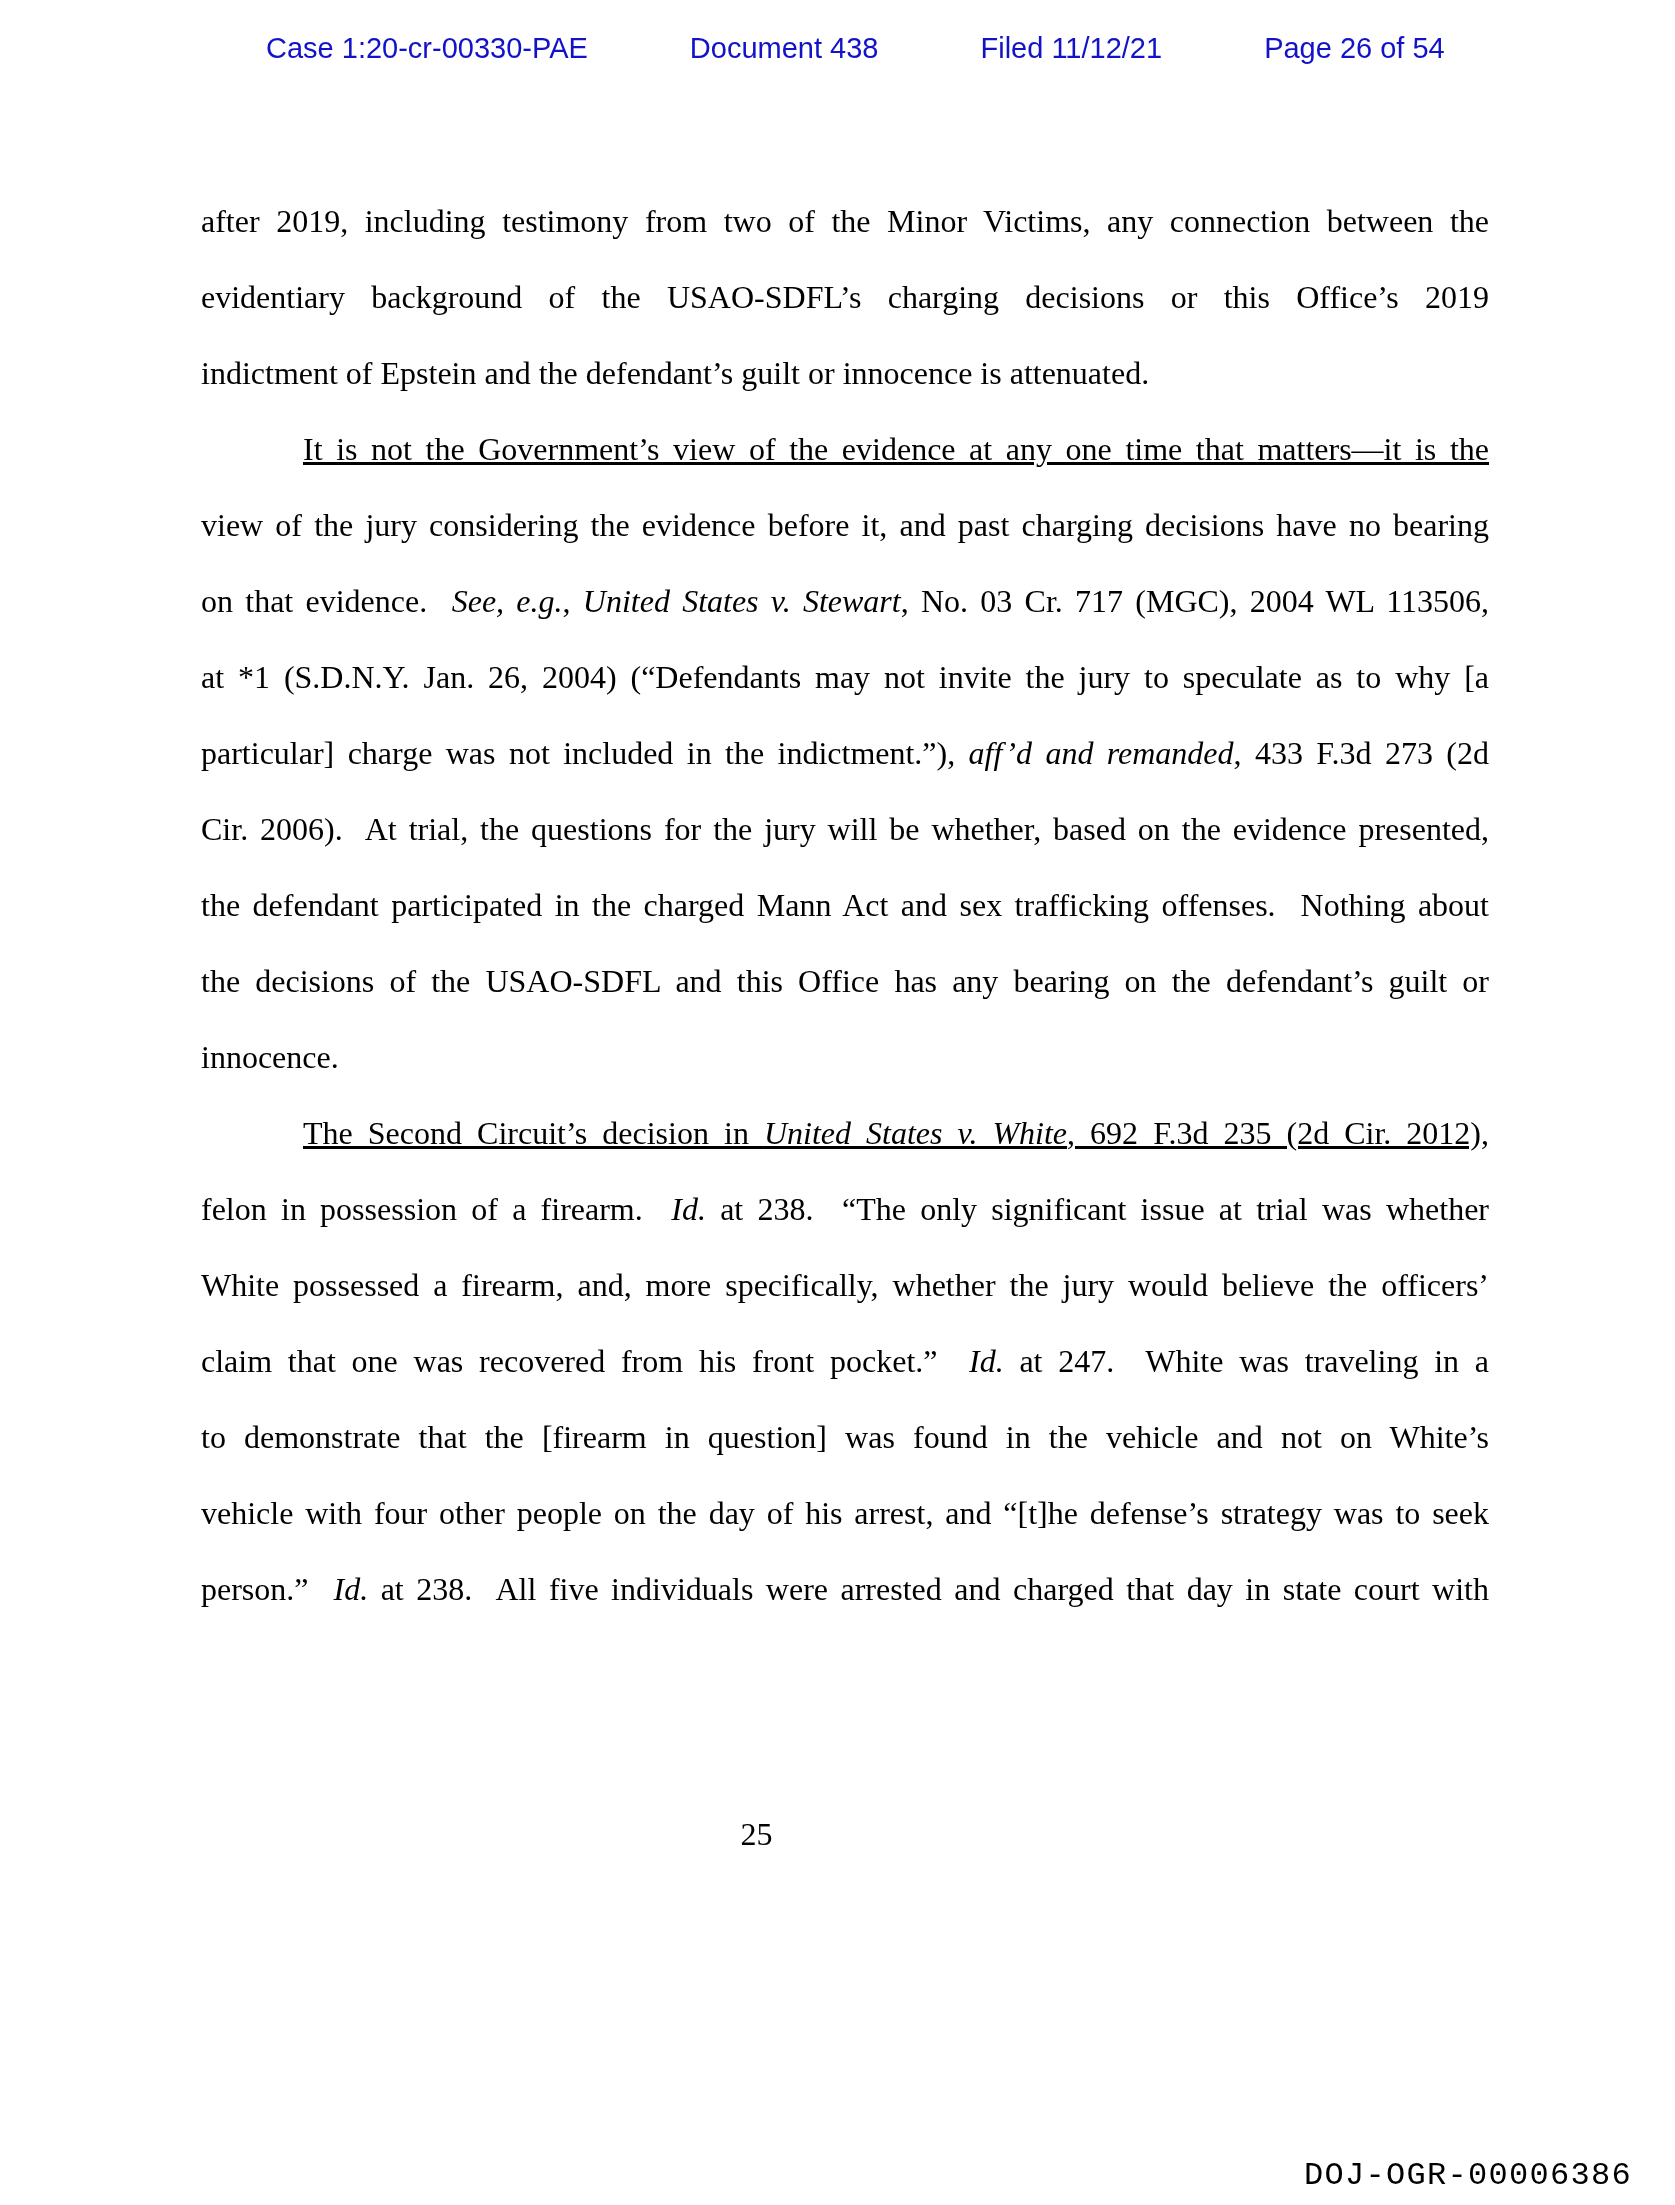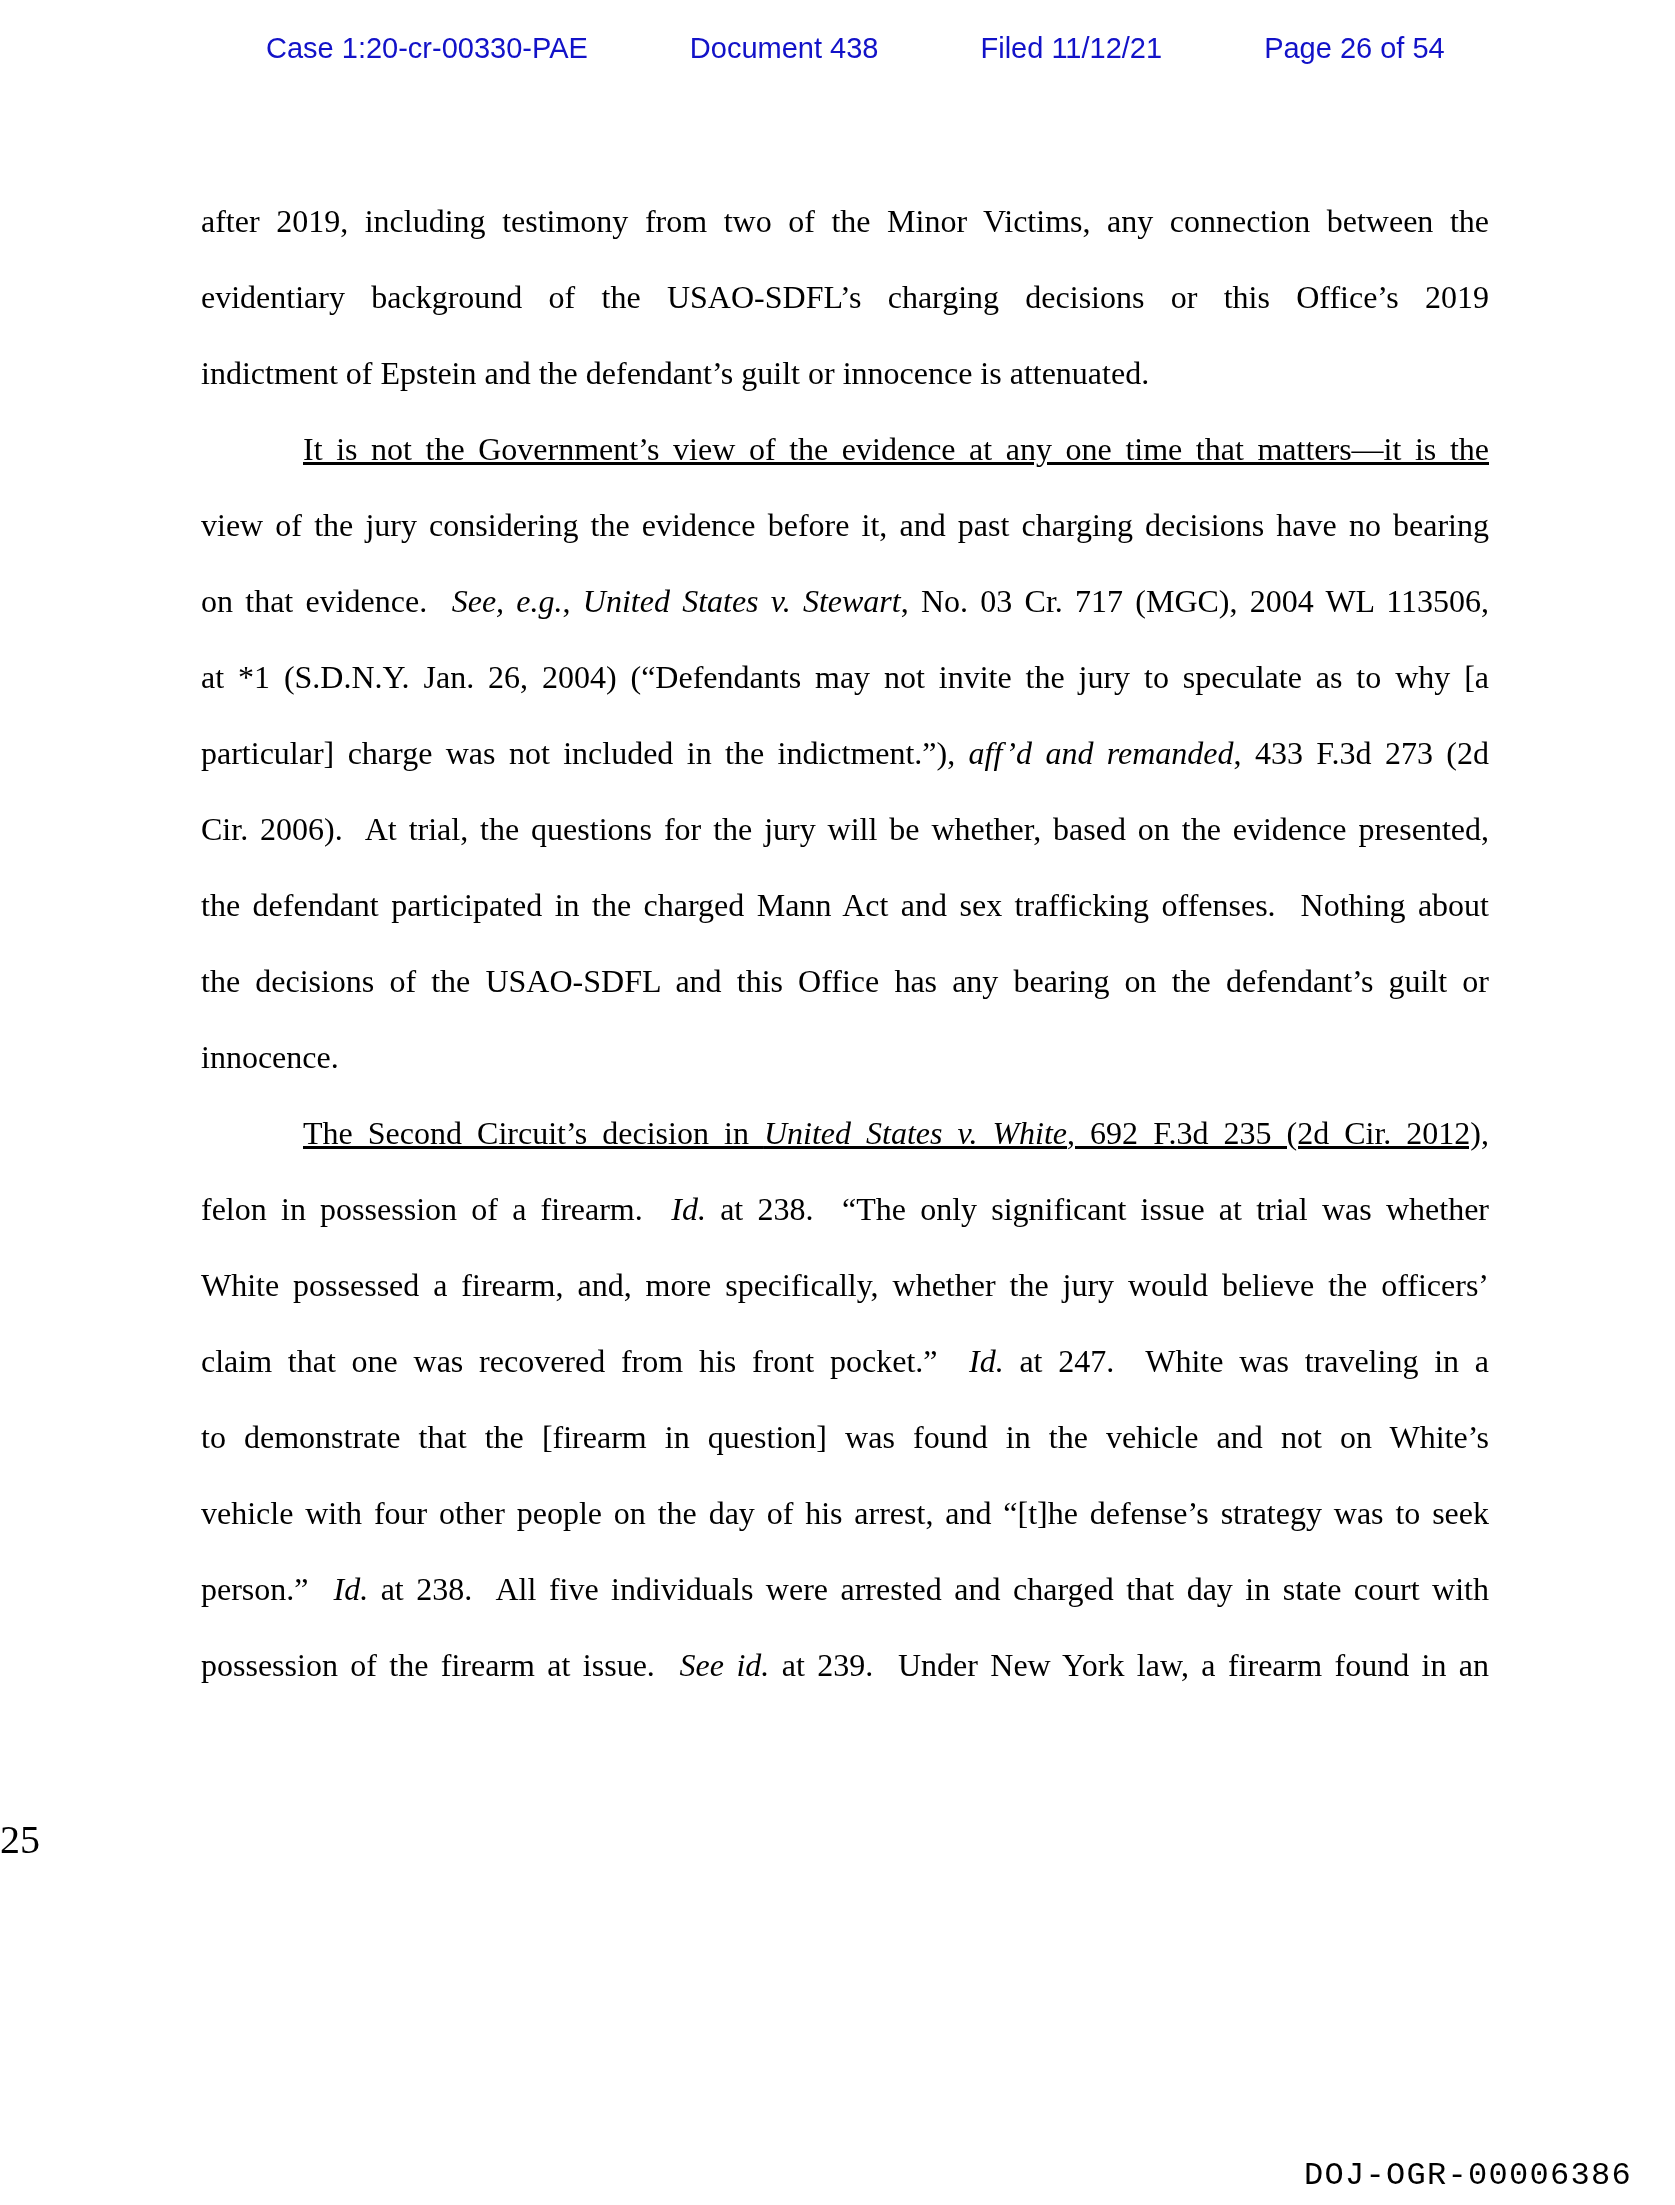--- a/index.html
+++ b/index.html
@@ -43,22 +43,22 @@
     text-align-last: left;
     -moz-text-align-last: left;
   }
   .line.indent { padding-left: 102px; text-decoration: underline; }
   .it { font-style: italic; }
   .page-number {
     position: absolute;
     top: 1816px;
     left: 0;
     width: 1513px;
-    text-align: left;
-    font-size: 40px;
+    text-align: center;
+    font-size: 32px;
   }
   .bates-stamp {
     position: absolute;
     top: 2157px;
     right: 43px;
     font-family: Liberation Mono, monospace;
     font-size: 32px;
     letter-spacing: 1.3px;
   }
 </style>
@@ -92,21 +92,20 @@
         <div class="line last"><span>innocence.</span></div>
       </div>
       <div>
         <div class="line indent"><span>The Second Circuit’s decision in </span><span class="it">United States v. White</span><span>, 692 F.3d 235 (2d Cir. 2012),</span></div>
         <div class="line"><span>felon in possession of a firearm.  </span><span class="it">Id.</span><span> at 238.  “The only significant issue at trial was whether</span></div>
         <div class="line"><span>White possessed a firearm, and, more specifically, whether the jury would believe the officers’</span></div>
         <div class="line"><span>claim that one was recovered from his front pocket.”  </span><span class="it">Id.</span><span> at 247.  White was traveling in a</span></div>
         <div class="line"><span>to demonstrate that the [firearm in question] was found in the vehicle and not on White’s</span></div>
         <div class="line"><span>vehicle with four other people on the day of his arrest, and “[t]he defense’s strategy was to seek</span></div>
         <div class="line"><span>person.”  </span><span class="it">Id.</span><span> at 238.  All five individuals were arrested and charged that day in state court with</span></div>
-        <div class="line"><span>possession of the firearm at issue.  </span><span class="it">See id.</span><span> at 239.  Under New York law, a firearm found in an</span></div>
       </div>
     </div>
 
   <div class="page-number">25</div>
 
   <div class="bates-stamp">DOJ-OGR-00006386</div>
 
 </div>
 
 

